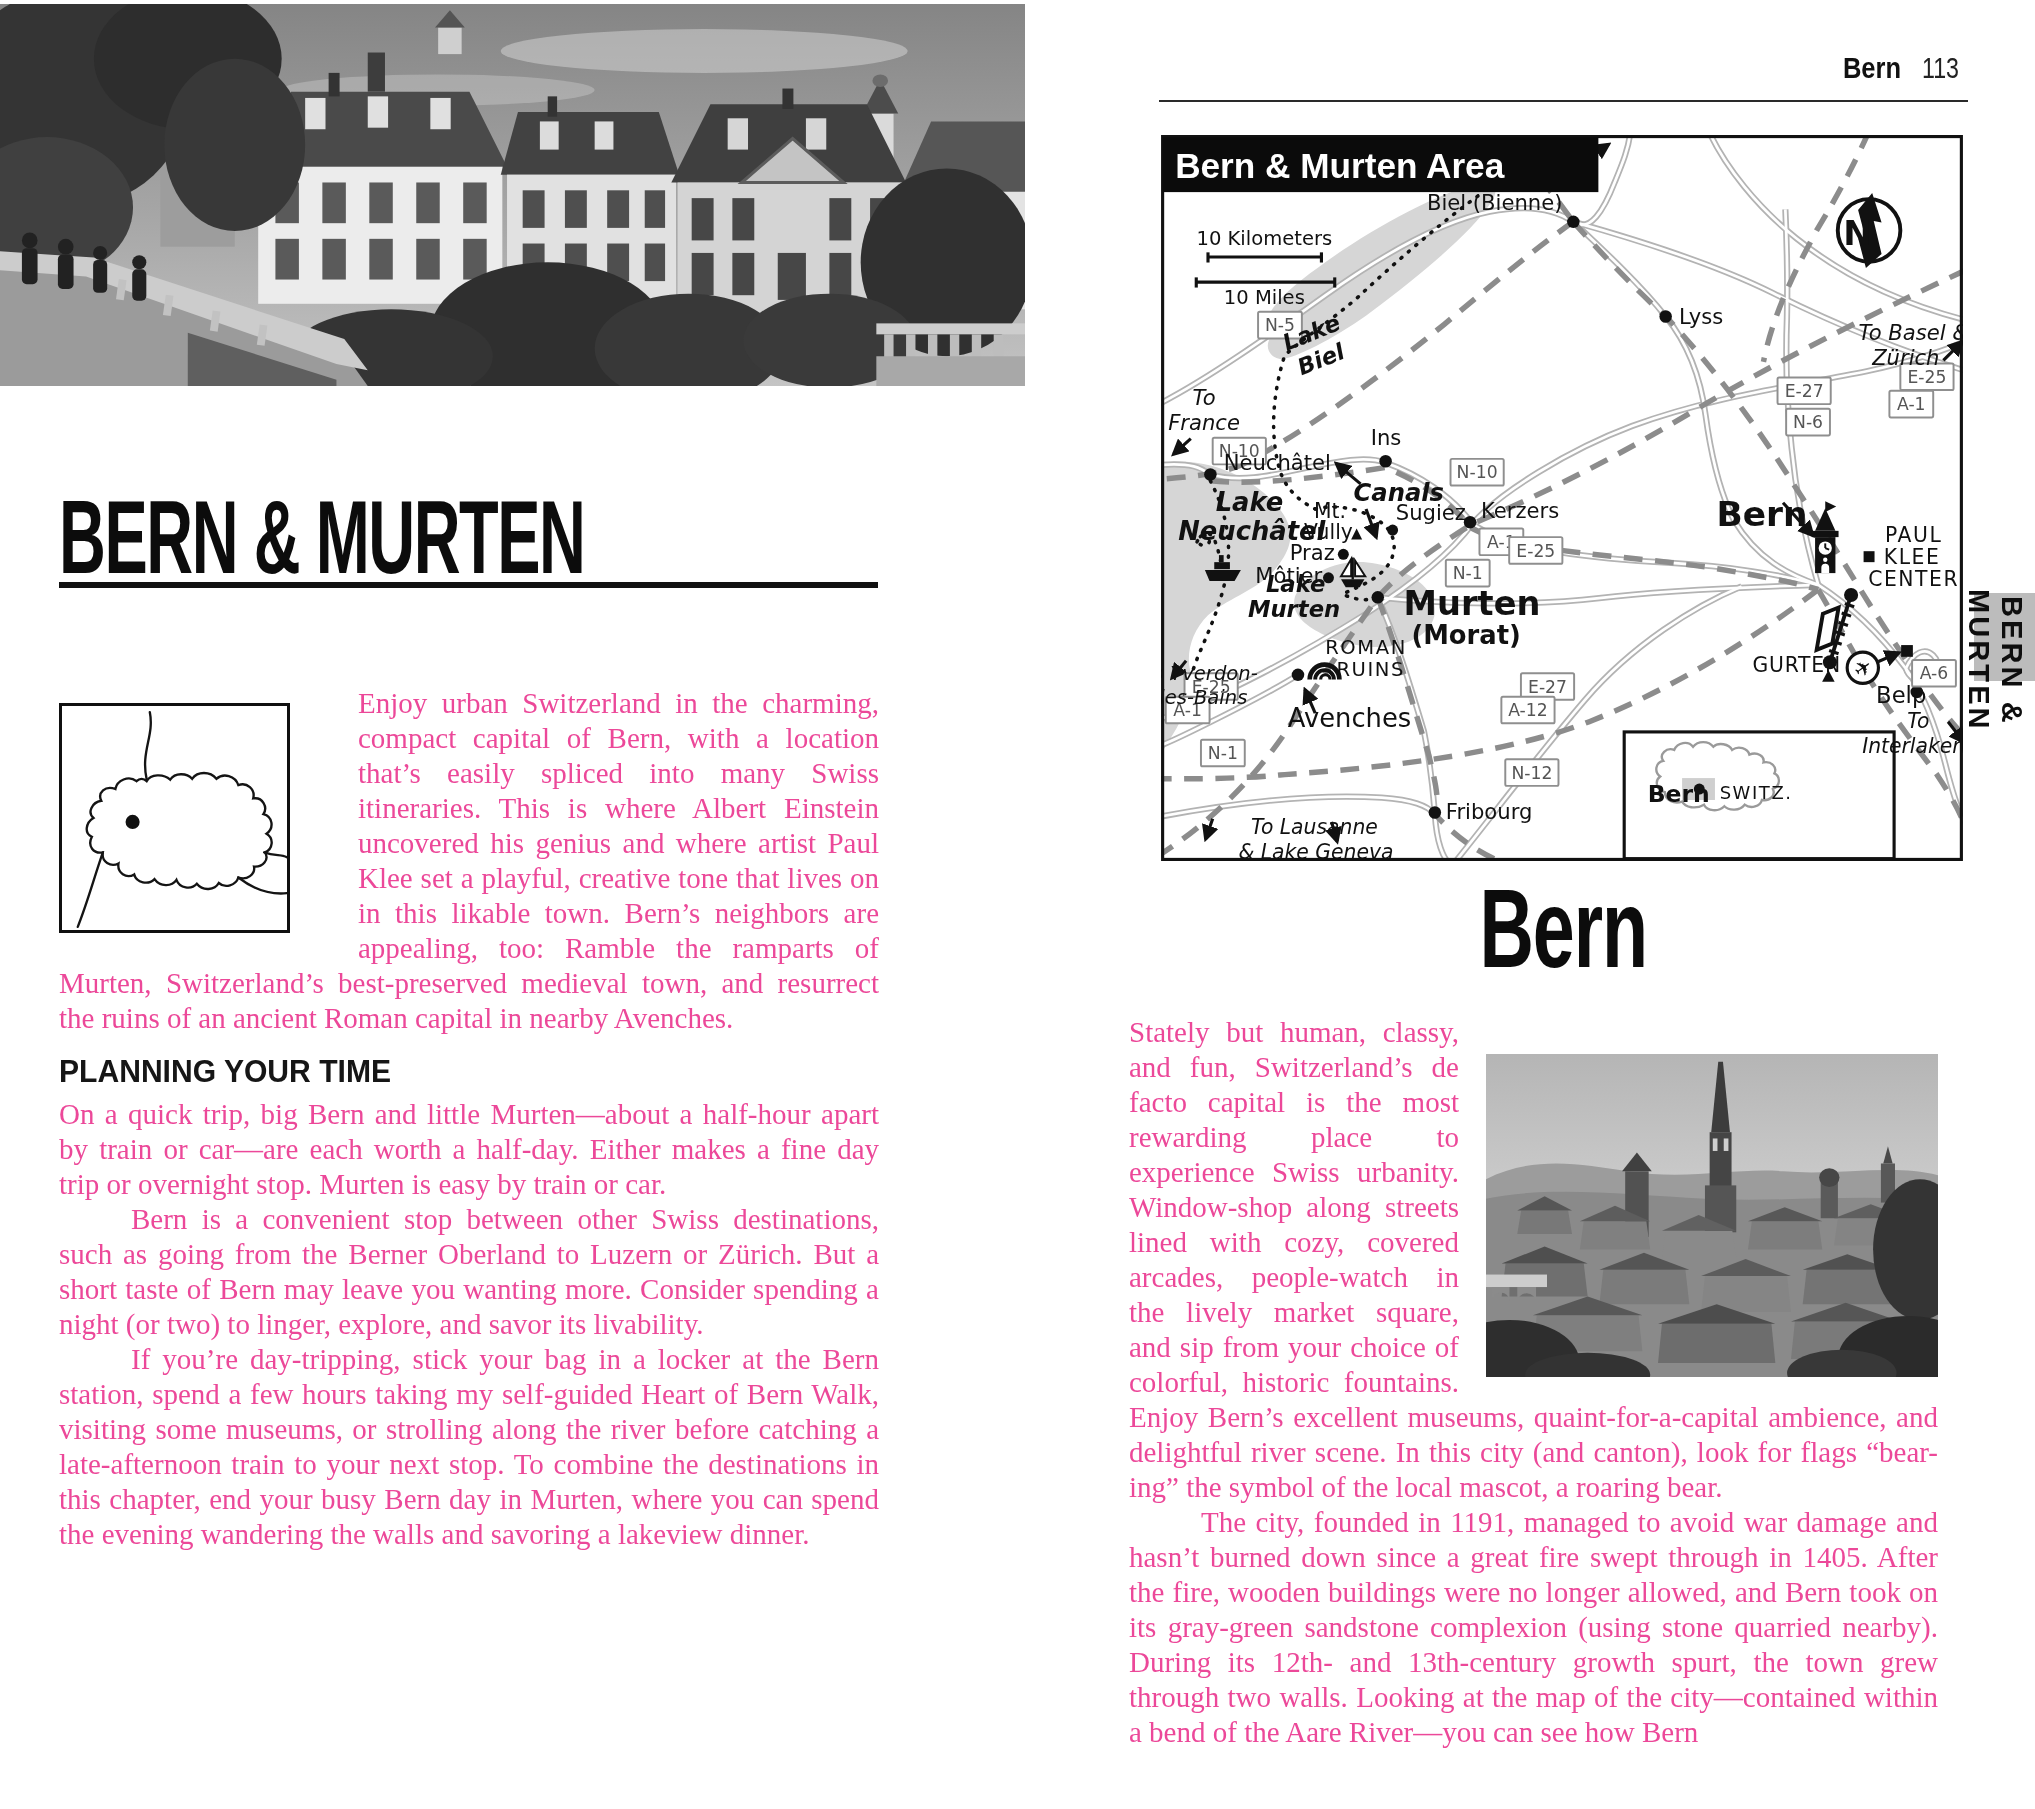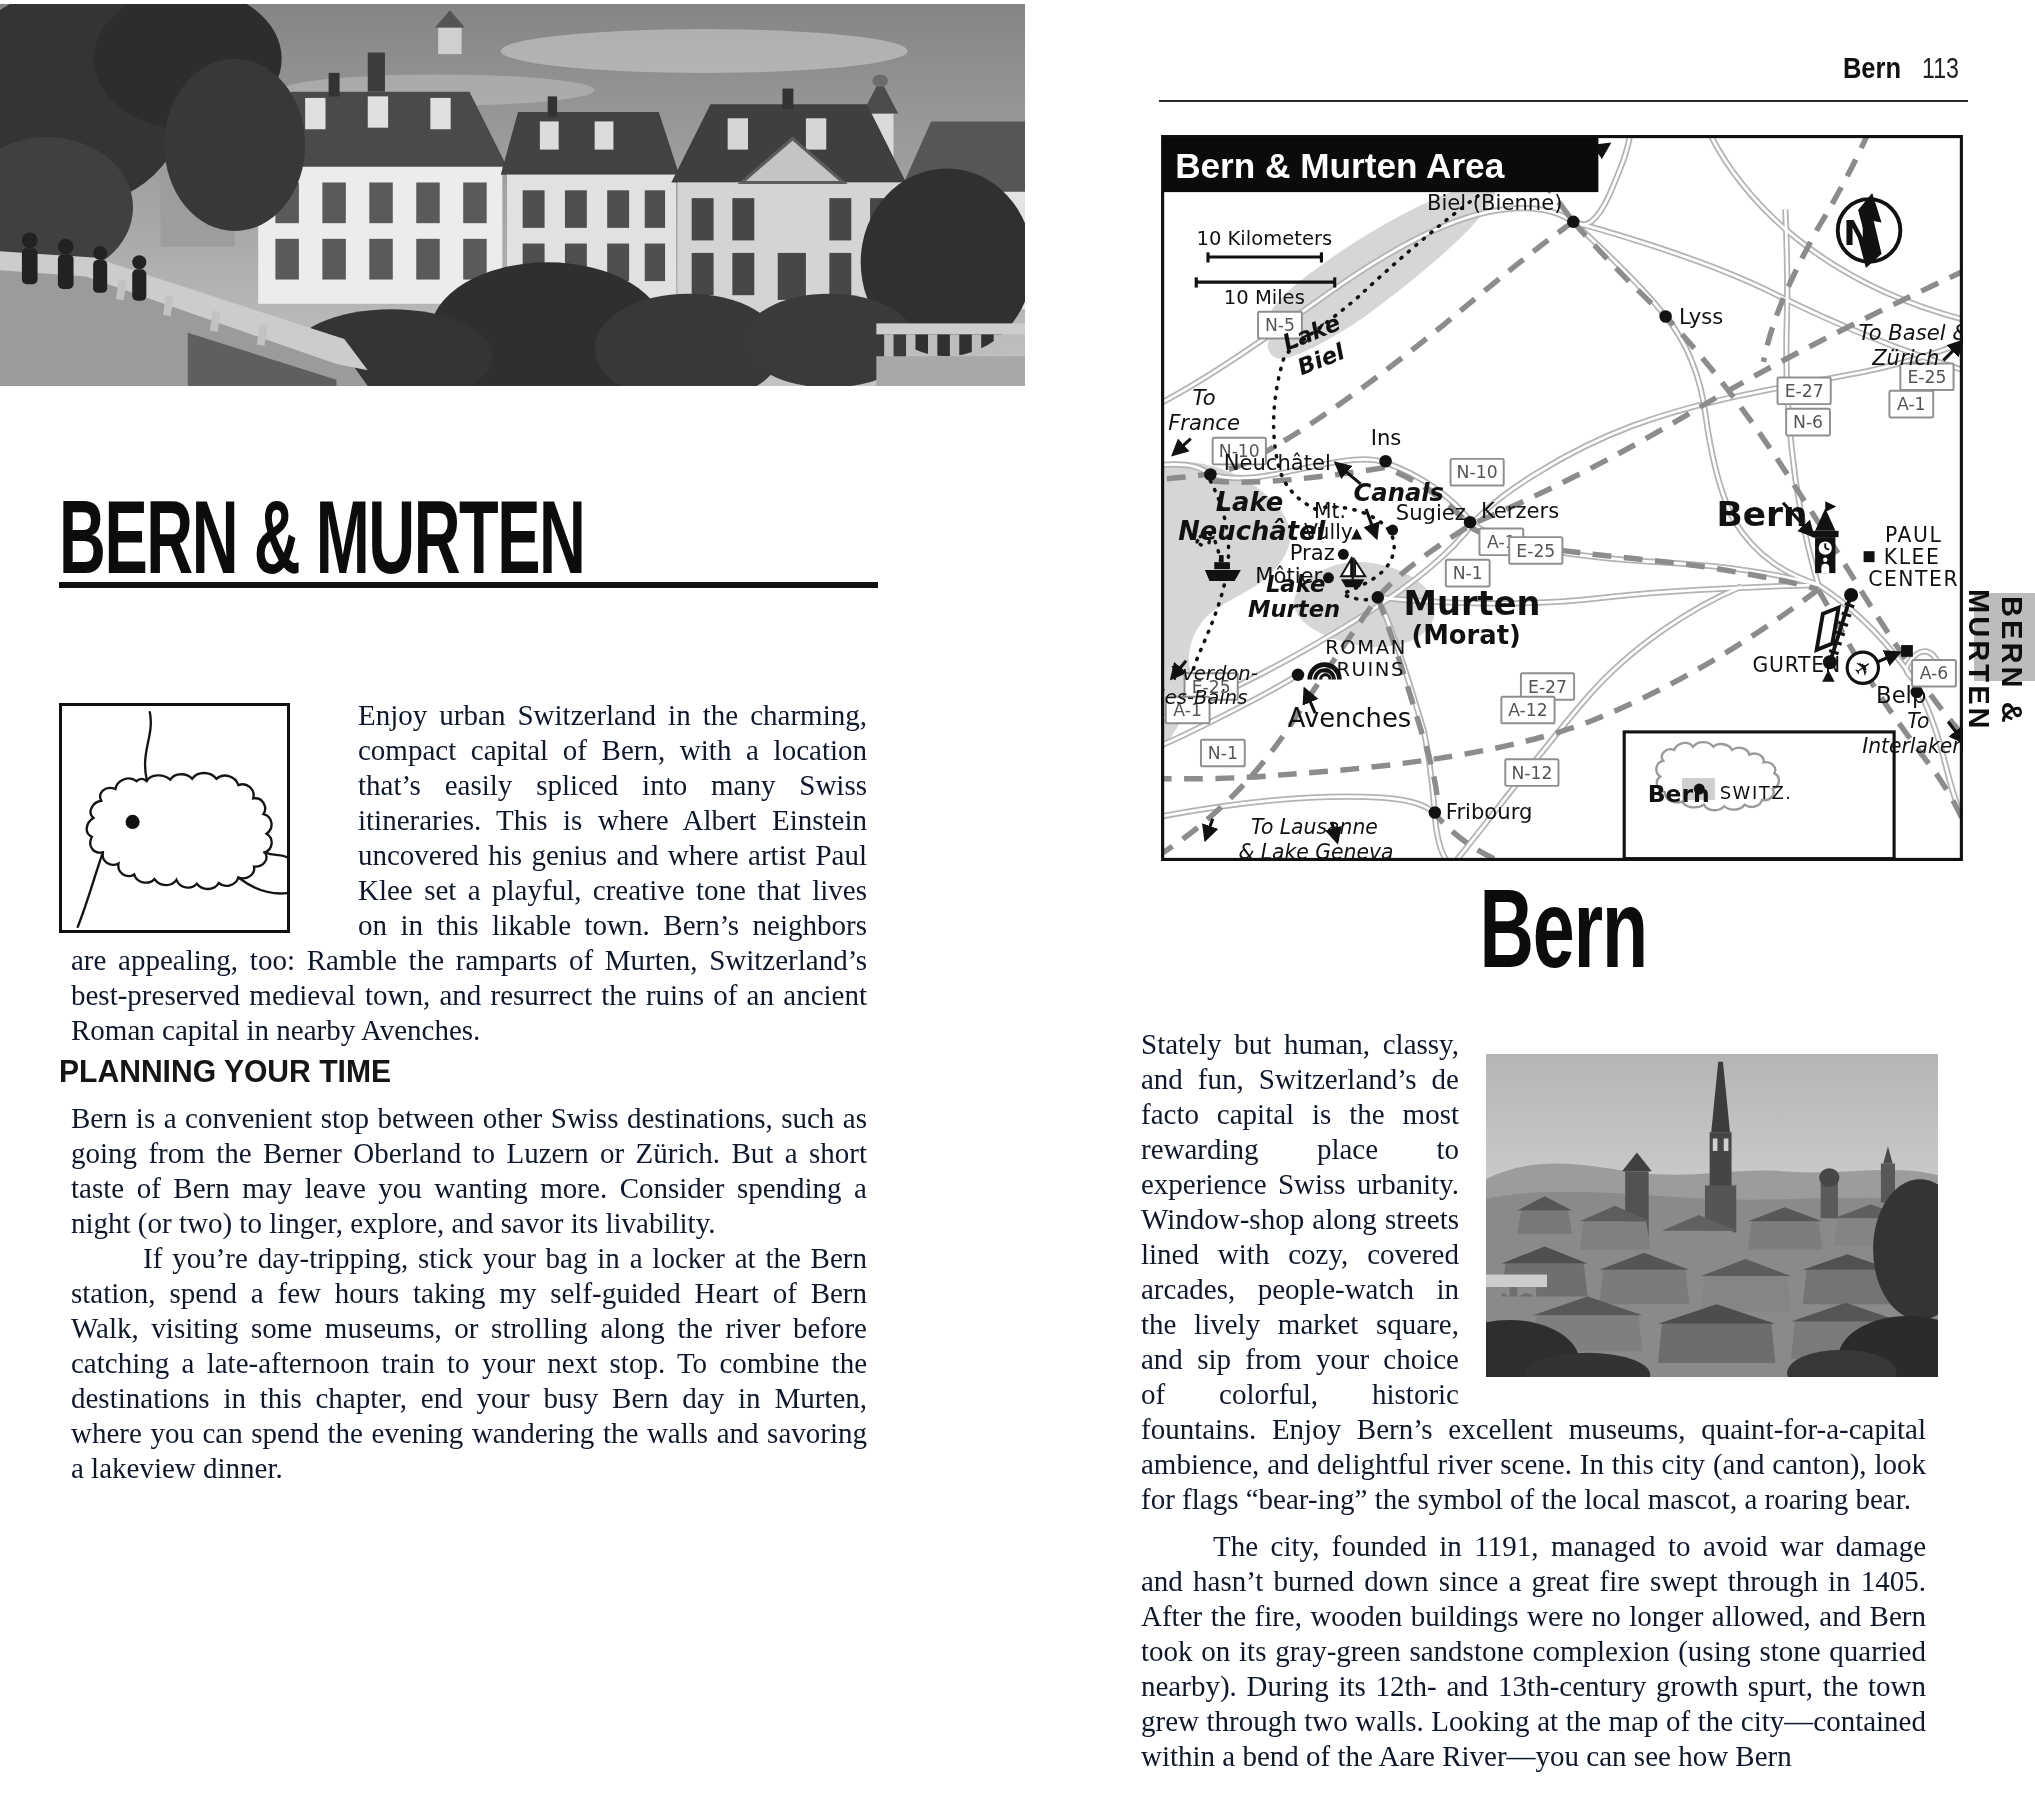--- a/index.html
+++ b/index.html
@@ -1,20 +1,20 @@
 <!DOCTYPE html>
 <html style="font-size:12.5px"><head>
 <meta charset="utf-8">
 <style>
   html,body{margin:0;padding:0;background:#ffffff;}
   #page{position:relative;width:2035px;height:1809px;background:#fff;overflow:hidden;
         font-family:"Liberation Serif",serif;color:#151515;}
 
   
-  .serif{font:29px/35px "Liberation Serif",serif;text-align:justify;color:#0f172a;margin:12px;}
+  .serif{font:29px/35px "Liberation Serif",serif;text-align:justify;color:#ec4899;margin:0;}
   .indent{text-indent:72px;}
   .planning-paras p{margin:0;}
   .planning-paras p:not(:first-child){text-indent:72px;}
 
   .chapter-title{position:absolute;left:59px;top:484px;margin:0;white-space:nowrap;
      font:bold 103px/1.05 "Liberation Sans",sans-serif;letter-spacing:-2.3px;color:#0c0c0c;
      transform:scaleX(0.63);transform-origin:left top;}
   .title-rule{position:absolute;left:59px;top:582px;width:819px;height:6.3px;background:#111;}
 
   .planning-block{position:absolute;left:59px;top:1053px;width:820px;}
@@ -199,20 +199,21 @@
           <circle cx="90" cy="148" r="9" fill="#111"></circle>
         </svg>
       </div>
     </div>
     <p class="serif">Enjoy urban Switzerland in the charming, compact capital of Bern, with a location that’s easily spliced into many Swiss itineraries. This is where Albert Einstein uncovered his genius and where artist Paul Klee set a playful, creative tone that lives on in this likable town. Bern’s neighbors are appealing, too: Ramble the ramparts of Murten, Switzerland’s best-preserved medieval town, and resurrect the ruins of an ancient Roman capital in nearby Avenches.</p>
   </div>
 
   <div class="planning-block">
     <h2 class="planning-head">PLANNING YOUR TIME</h2>
     <div class="planning-paras serif" id="planning-paras">
+        <p>On a quick trip, big Bern and little Murten—about a half-hour apart by train or car—are each worth a half-day. Either makes a fine day trip or overnight stop. Murten is easy by train or car.</p>
         <p>Bern is a convenient stop between other Swiss destinations, such as going from the Berner Oberland to Luzern or Zürich. But a short taste of Bern may leave you wanting more. Consider spending a night (or two) to linger, explore, and savor its livability.</p>
         <p>If you’re day-tripping, stick your bag in a locker at the Bern station, spend a few hours taking my self-guided Heart of Bern Walk, visiting some museums, or strolling along the river before catching a late-afternoon train to your next stop. To combine the destinations in this chapter, end your busy Bern day in Murten, where you can spend the evening wandering the walls and savoring a lakeview dinner.</p>
       </div>
   </div>
 
   <div class="page-header">
     <span class="sect">Bern</span>
     <span class="num">113</span>
   </div>
   <div class="header-rule"></div>

